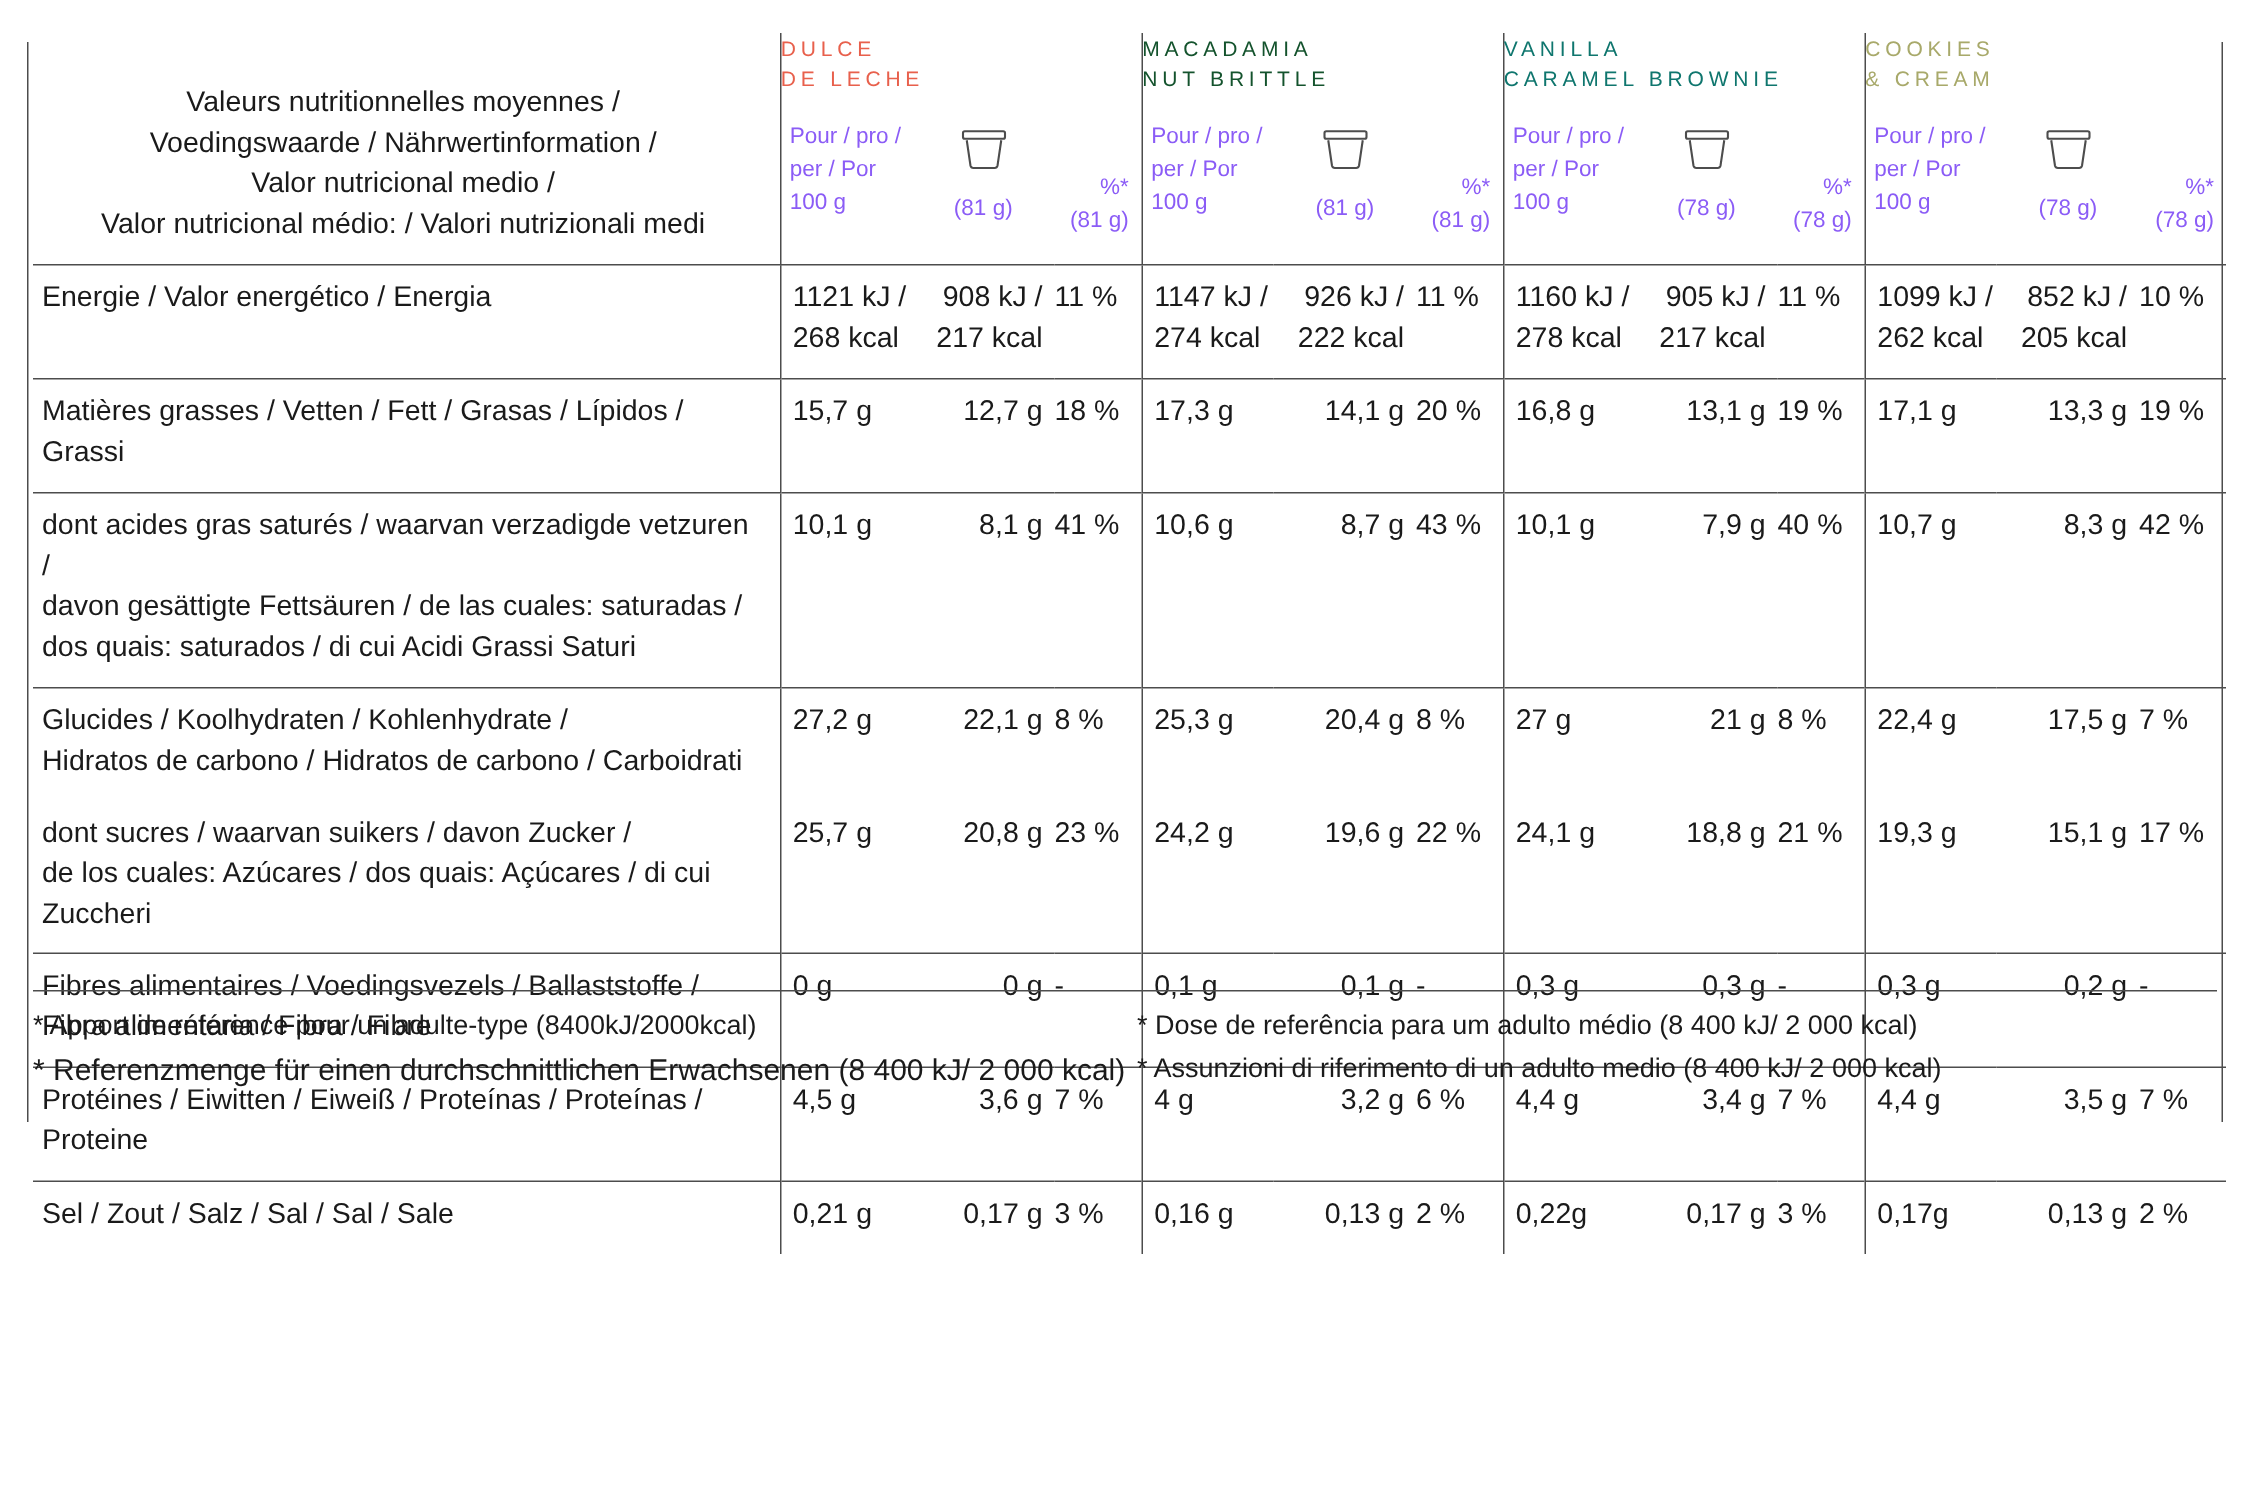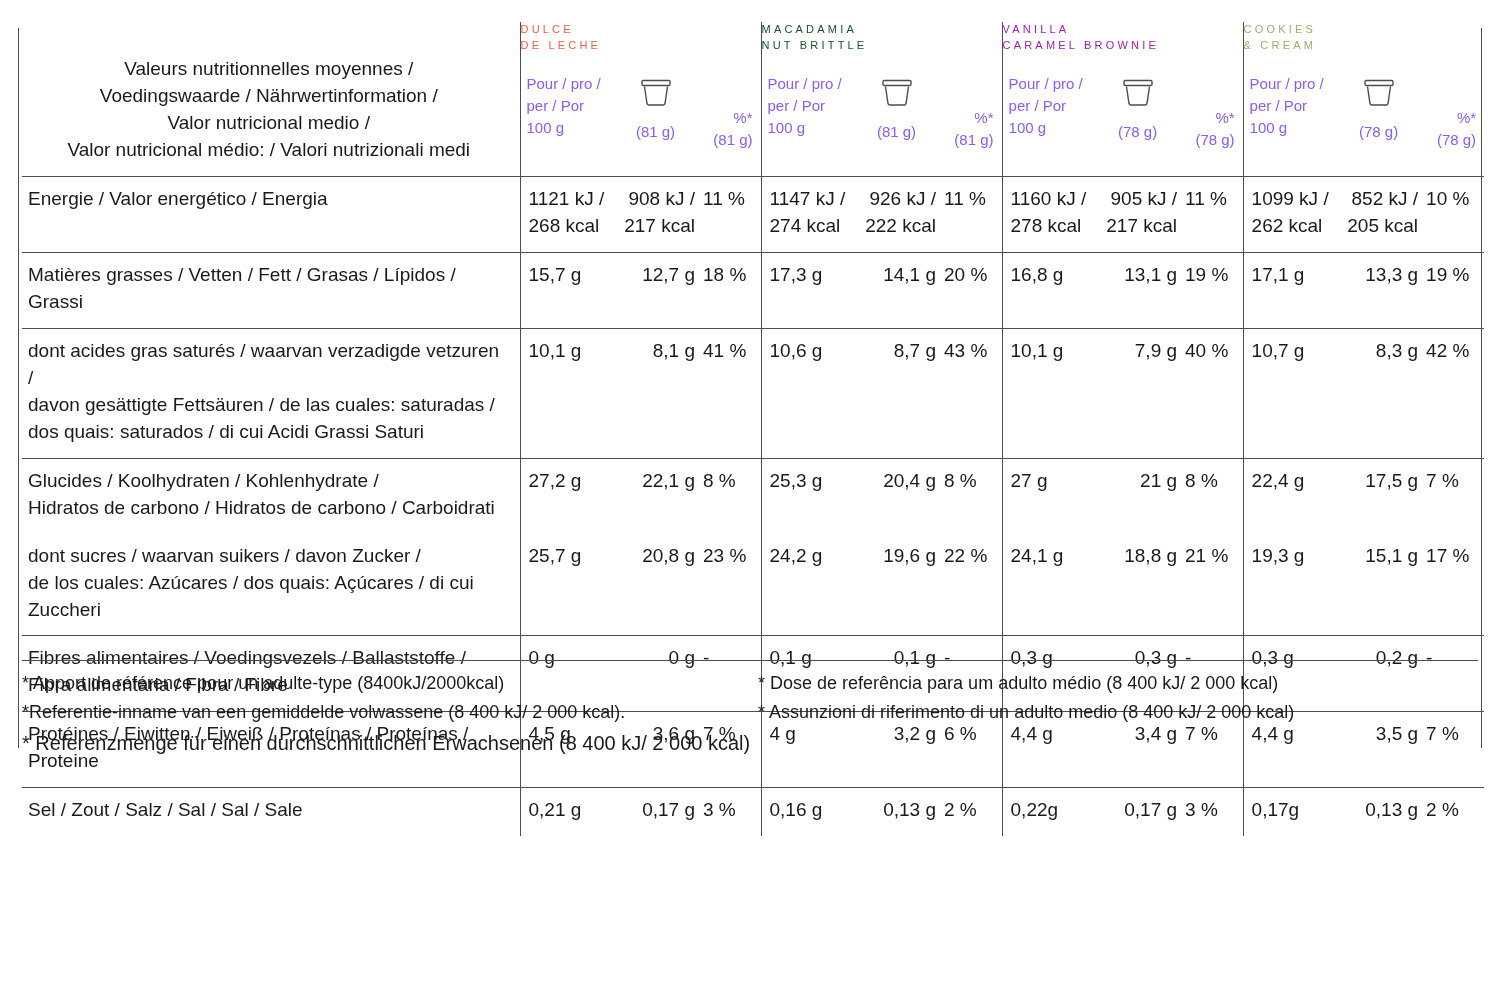--- a/index.html
+++ b/index.html
@@ -37,29 +37,29 @@
     text-align: left;
   }
   
   col.c-label { width: 498px; }
   col.c-v1 { width: 88px; }
   col.c-v2 { width: 95px; }
   col.c-v3 { width: 58px; }
 
   .brand-head {
     text-align: center;
-    font-size: 11px;
+    font-size: 14px;
     letter-spacing: 3.2px;
     line-height: 1.45;
     padding-bottom: 10px !important;
     font-family: "Liberation Sans", sans-serif;
   }
   .brand-dulce { color: #e8604c; }
   .brand-maca { color: #14532d; }
-  .brand-vanilla { color: #a21caf; }
+  .brand-vanilla { color: #0f766e; }
   .brand-cookies { color: #a8a96a; }
 
   .subhead {
     font-size: 15px;
     line-height: 1.45;
     color: #8b5cf6;
     padding-bottom: 6px !important;
   }
   .subhead.left { text-align: left; padding-left: 6px; }
   .subhead.center { text-align: center; }
@@ -624,21 +624,20 @@
       <td class="nval pct">
             <div>2 %</div>
           </td>
     </tr>
   </tbody>
     </table>
 
   <div class="footnotes">
     <div class="fn-col">
       <div class="fn-line">* Apport de référence pour un adulte-type (8400kJ/2000kcal)</div>
-      <div class="fn-line">*Referentie-inname van een gemiddelde volwassene (8 400 kJ/ 2 000 kcal).</div>
       <div class="fn-line small">* Referenzmenge für einen durchschnittlichen Erwachsenen (8 400 kJ/ 2 000 kcal)</div>
     </div>
     <div class="fn-col right">
       <div class="fn-line">* Dose de referência para um adulto médio (8 400 kJ/ 2 000 kcal)</div>
       <div class="fn-line">* Assunzioni di riferimento di un adulto medio (8 400 kJ/ 2 000 kcal)</div>
     </div>
   </div>
 
 </div>
 

